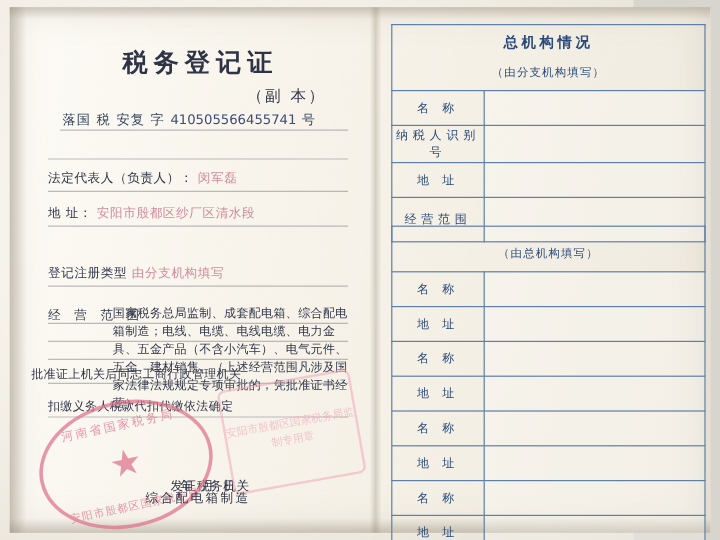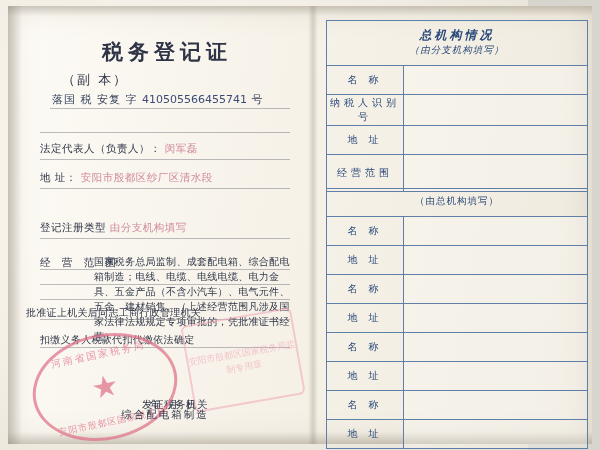--- a/index.html
+++ b/index.html
@@ -32,21 +32,21 @@
     background:linear-gradient(0deg,rgba(120,110,90,.30),rgba(120,110,90,0));}
 
   
   .left{position:absolute;left:14px;top:10px;width:286px;height:420px;color:#3a3f4e;}
   .title{
     position:absolute;left:40px;top:22px;width:210px;text-align:center;
     font-size:21px;letter-spacing:5px;font-weight:bold;color:#2e3346;
     font-family:"DejaVu Serif","Liberation Serif",serif;
   }
   .subtitle{
-    position:absolute;left:40px;top:55px;width:210px;text-align:left;
+    position:absolute;left:40px;top:55px;width:210px;text-align:right;
     font-size:13px;color:#2e3346;letter-spacing:2px;
     font-family:"DejaVu Serif","Liberation Serif",serif;
   }
   .num-line{
     position:absolute;left:30px;top:76px;width:240px;font-size:11px;color:#33405a;
     letter-spacing:1px;
   }
   .num-line .handw{color:#3b4b77;letter-spacing:0;}
   .row{position:absolute;left:18px;font-size:10.5px;color:#2f3648;letter-spacing:.5px;white-space:nowrap;}
   .hand{color:#d08a9a;font-family:"DejaVu Serif","Liberation Serif",serif;}
@@ -77,21 +77,21 @@
     position:absolute;left:0;bottom:14px;width:286px;text-align:center;
     font-size:10.5px;color:#2f3648;letter-spacing:2px;
   }
 
   
   .right{position:absolute;left:318px;top:14px;width:262px;height:412px;}
   .rtitle{
     text-align:center;font-size:12px;color:#2a4a7a;letter-spacing:3px;font-weight:bold;
     font-family:"DejaVu Serif","Liberation Serif",serif;
   }
-  .rsub{text-align:center;font-size:9.5px;color:#2a4a7a;letter-spacing:1px;margin-top:0;}
+  .rsub{text-align:center;font-size:9.5px;color:#2a4a7a;letter-spacing:1px;margin-top:10px;}
   table.grid{border-collapse:collapse;width:100%;}
   table.grid td{
     border:1px solid #5d7fa8;height:26px;font-size:10px;color:#2a4a7a;
     letter-spacing:4px;text-align:center;
   }
   table.grid td.lab{width:74px;}
   table.grid td.val{background:rgba(255,255,255,.25);}
   .blk1{position:absolute;left:0;top:0;width:262px;}
   .blk2{position:absolute;left:0;top:168px;width:262px;}
   .hdrbox{padding:6px 0 8px 0;}
@@ -159,21 +159,21 @@
         <div class="stamp-txt-bot">安阳市殷都区国家税务局</div>
       </div>
       <div class="stamp-sq" style="left:165px;top:300px;">安阳市殷都区国家税务局监制专用章</div>
 
       <div class="footer">综合配电箱制造</div>
     </div>
 
     <div class="right">
 
       <div class="blk1">
-        <div class="hdrbox" style="border:1px solid #5d7fa8;border-bottom:none;font-style:italic;">
+        <div class="hdrbox" style="border:1px solid #5d7fa8;border-bottom:none;">
           <div class="rtitle">总机构情况</div>
           <div class="rsub">（由分支机构填写）</div>
         </div>
         <table class="grid">
           <tbody>
               <tr>
             <td class="lab">名     称</td>
             <td class="val"></td>
           </tr>
           <tr>

